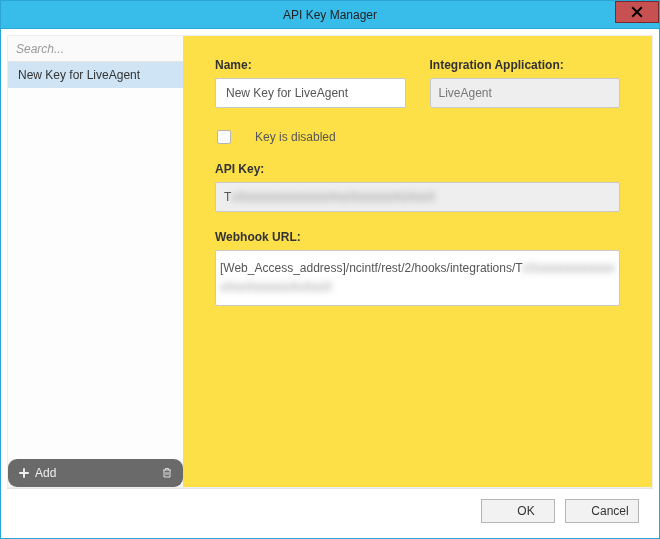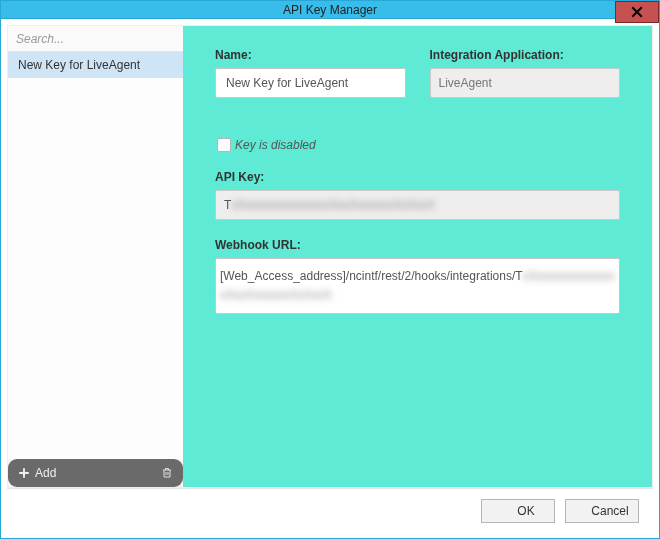--- a/index.html
+++ b/index.html
@@ -9,21 +9,21 @@
     background: #fff;
   }
   .window {
     width: 660px; height: 539px;
     border: 1px solid #2aa6d4;
     background: #fff;
     display: flex; flex-direction: column;
     position: relative;
   }
   .titlebar {
-    height: 18px;
+    height: 28px;
     background: #38bdeb;
     display: flex; align-items: center; justify-content: center;
     position: relative;
     border-bottom: 1px solid #2aa6d4;
   }
   .titlebar-title {
     color: #222; font-size: 12px;
   }
   .close-btn {
     position: absolute; right: 0; top: 0;
@@ -36,21 +36,21 @@
   }
   .body-wrap {
     flex: 1;
     padding: 6px;
     display: flex; flex-direction: column;
   }
   .content {
     flex: 1;
     display: flex;
     border: 1px solid #eee;
-    background: #5eead4;
+    background: #fde047;
   }
   .sidebar {
     width: 175px;
     display: flex; flex-direction: column;
     background: #f5f5f5;
   }
   .search-input {
     width: 100%; height: 26px;
     border: none;
     border-bottom: 1px solid #e5e5e5;
@@ -82,38 +82,38 @@
   .add-btn {
     display: flex; align-items: center; gap: 5px;
     cursor: pointer; color: #eee;
   }
   .trash-btn { cursor: pointer; color: #eee; opacity: .9; }
   .details {
     flex: 1;
     padding: 22px 32px 10px 32px;
     overflow: auto;
   }
-  .row { display: flex; gap: 24px; margin-bottom: 40px; }
+  .row { display: flex; gap: 24px; margin-bottom: 22px; }
   .field { flex: 1; display: flex; flex-direction: column; gap: 6px; }
   .field-label { font-weight: 600; color: #333; font-size: 12px; }
   .text-input {
     height: 30px;
     border: 1px solid #c9c9c9;
     border-radius: 2px;
     padding: 0 10px;
     font-size: 12px;
     background: #fff;
     color: #555;
   }
   .text-input[disabled], .text-input.disabled {
     background: #eeeeee;
     color: #777;
     padding-left: 8px;
   }
-  .checkbox-row { display: flex; align-items: center; gap: 4px; margin-bottom: 18px; margin-left: 2px; font-style: italic; }
+  .checkbox-row { display: flex; align-items: center; gap: 24px; margin-bottom: 18px; margin-left: 2px; }
   .checkbox {
     width: 14px; height: 14px;
     border: 1px solid #b5b5b5;
     border-radius: 2px;
     background: #fafafa;
     cursor: pointer;
   }
   .checkbox-label { color: #555; }
   .full { width: 100%; }
   .blurred {

